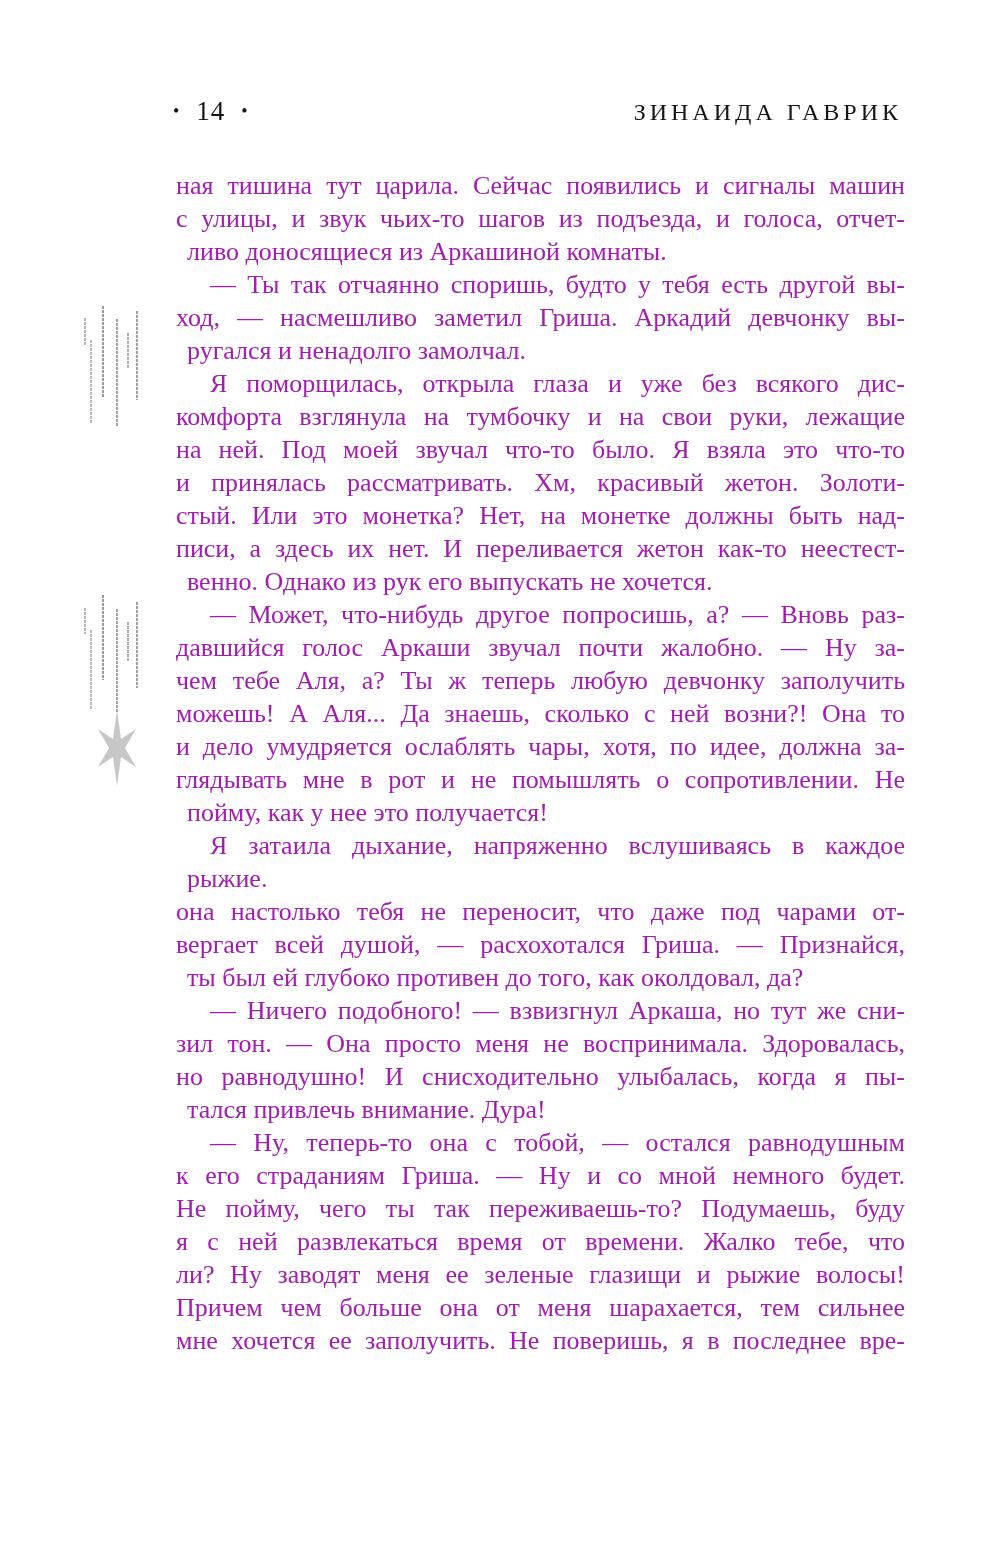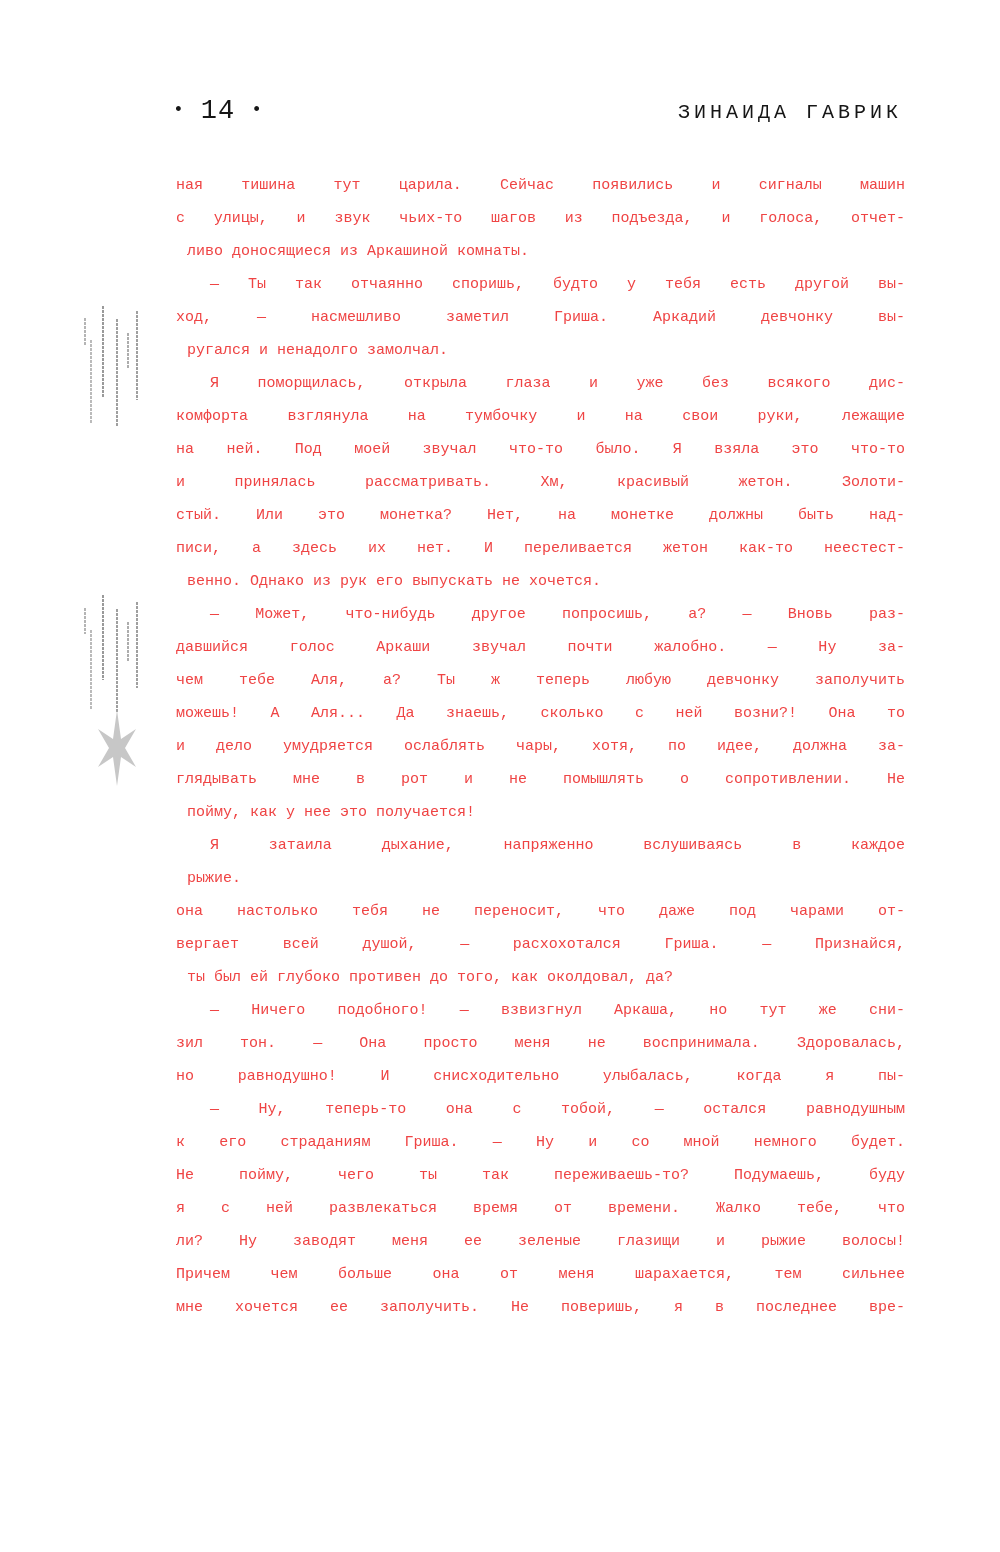--- a/index.html
+++ b/index.html
@@ -1,47 +1,47 @@
 <!DOCTYPE html>
 <html><head>
 <meta charset="utf-8">
 <style>
   html,body{margin:0;padding:0;background:#ffffff;}
   .page{
     position:relative;
     width:1000px;height:1552px;
     background:#ffffff;
     overflow:hidden;
-    font-family:Liberation Mono, monospace;
+    font-family:Liberation Serif, serif;
     color:#161616;
   }
   
   .running-head{
     position:absolute;left:173px;top:96px;width:729px;
     display:flex;justify-content:space-between;align-items:baseline;
   }
   .folio{font-size:27px;letter-spacing:1px;white-space:nowrap;}
   .folio .dot{font-size:18px;position:relative;top:-3px;}
   .folio .num{margin:0 16px;}
   .head-author{
-    font-size:20px;
+    font-size:24px;
     letter-spacing:4px;
     white-space:nowrap;
   }
   
   .text-block{
     position:absolute;left:176px;top:169px;width:729px;
   }
   .line{
-    font-size:15px;
+    font-size:26px;
     line-height:33px;
     text-align:justify;
     text-align-last:justify;
     white-space:normal;
-    color:#ef4444;
+    color:#a21caf;
   }
   .line.flush{text-align-last:left;margin-left:11px;}
   .line.indent{text-indent:34px;}
   
   .margin-art{position:absolute;left:0;top:0;pointer-events:none;}
 </style>
 </head>
 <body>
 
 <div class="page">
@@ -108,20 +108,21 @@
       </div>
       <div>
         <div class="line">она настолько тебя не переносит, что даже под чарами от-</div>
         <div class="line">вергает всей душой, — расхохотался Гриша. — Признайся,</div>
         <div class="line flush">ты был ей глубоко противен до того, как околдовал, да?</div>
       </div>
       <div>
         <div class="line indent">— Ничего подобного! — взвизгнул Аркаша, но тут же сни-</div>
         <div class="line">зил тон. — Она просто меня не воспринимала. Здоровалась,</div>
         <div class="line">но равнодушно! И снисходительно улыбалась, когда я пы-</div>
+        <div class="line flush">тался привлечь внимание. Дура!</div>
       </div>
       <div>
         <div class="line indent">— Ну, теперь-то она с тобой, — остался равнодушным</div>
         <div class="line">к его страданиям Гриша. — Ну и со мной немного будет.</div>
         <div class="line">Не пойму, чего ты так переживаешь-то? Подумаешь, буду</div>
         <div class="line">я с ней развлекаться время от времени. Жалко тебе, что</div>
         <div class="line">ли? Ну заводят меня ее зеленые глазищи и рыжие волосы!</div>
         <div class="line">Причем чем больше она от меня шарахается, тем сильнее</div>
         <div class="line">мне хочется ее заполучить. Не поверишь, я в последнее вре-</div>
       </div>

